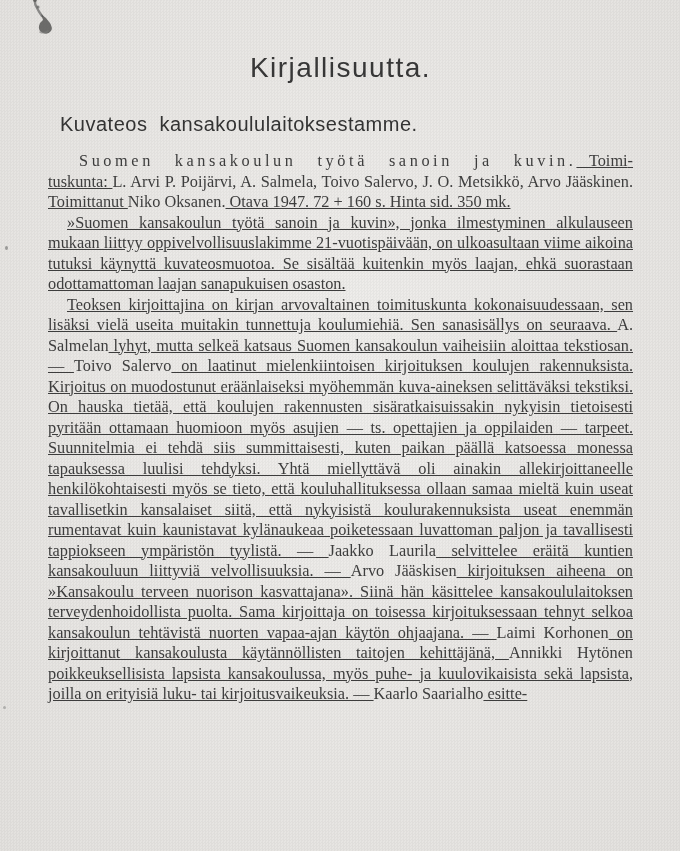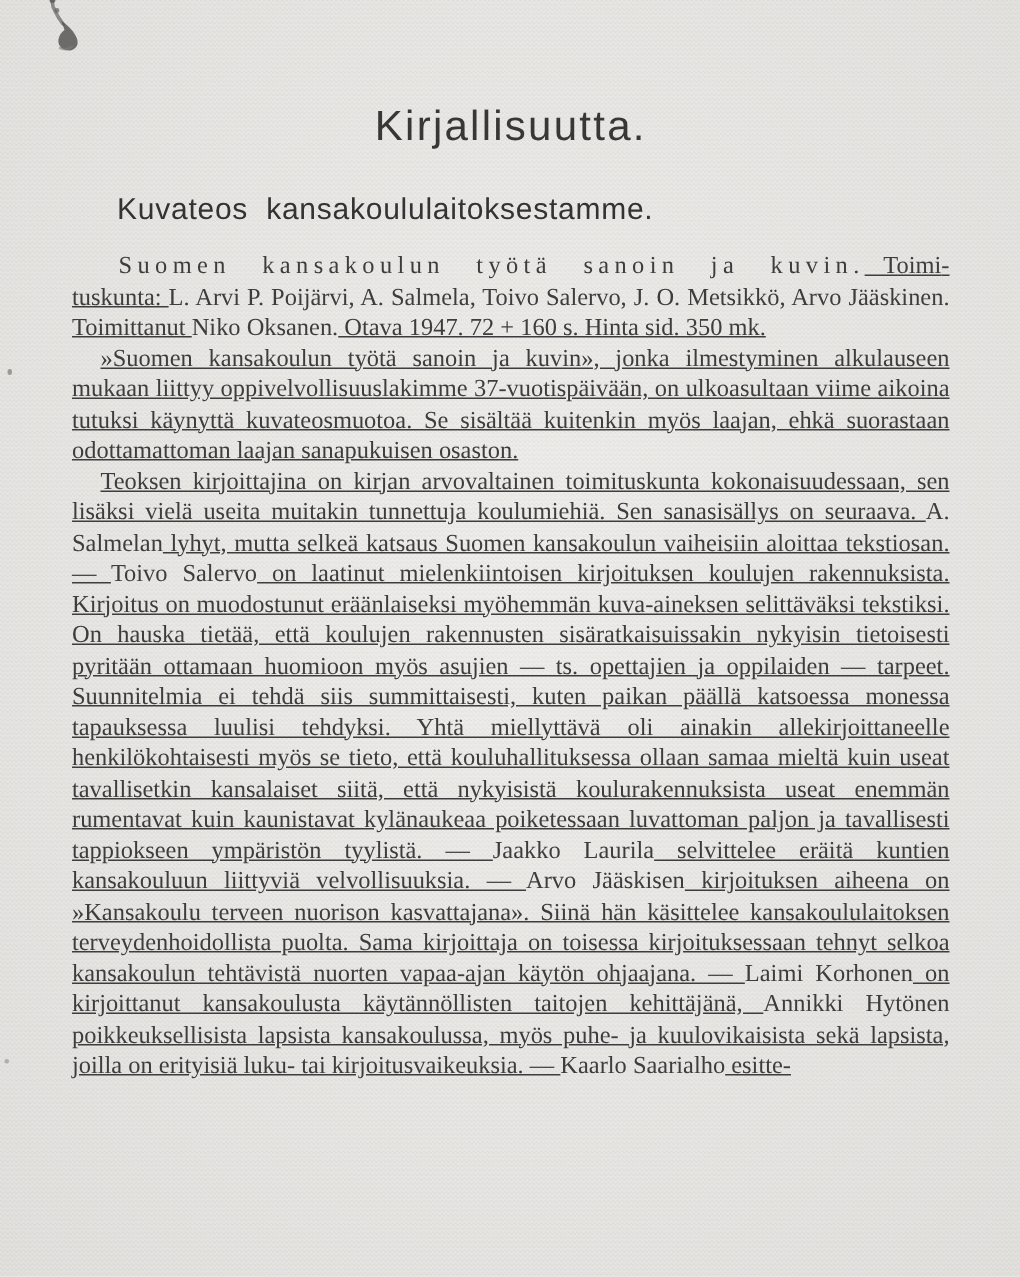--- a/index.html
+++ b/index.html
@@ -11,21 +11,21 @@
   }
   body {
     background: #e9e7e4;
     font-family: "Liberation Serif", serif;
   }
   .page {
     position: relative;
     width: 680px;
     height: 851px;
     box-sizing: border-box;
-    padding: 66px 47px 0 48px;
+    padding: 50px 47px 0 48px;
     background-color: #e9e7e4;
     background-image:
       repeating-conic-gradient(rgba(0,0,0,0.028) 0% 25%, rgba(255,255,255,0.03) 0% 50%),
       radial-gradient(ellipse at 50% 45%, rgba(255,255,255,0.25) 0%, rgba(0,0,0,0.03) 100%);
     background-size: 3px 3px, 100% 100%;
     color: #3a3a3a;
   }
   .ink-smudge {
     position: absolute;
     top: -2px;
@@ -45,21 +45,21 @@
     margin: 0;
     font-family: "Liberation Sans", sans-serif;
     font-weight: 400;
     font-size: 28px;
     line-height: 36px;
     letter-spacing: 1.5px;
     text-align: center;
     color: #373737;
   }
   h2.section-heading {
-    margin: 25px 0 0 30px;
+    margin: 25px 0 0 12px;
     font-family: "Liberation Sans", sans-serif;
     font-weight: 400;
     font-size: 20px;
     line-height: 26px;
     letter-spacing: 0.5px;
     word-spacing: 6px;
     color: #333333;
   }
   .review-body {
     margin-top: 14px;
@@ -97,17 +97,17 @@
 
   <div class="speck s1"></div>
   <div class="speck s2"></div>
 
   <h1 class="page-title">Kirjallisuutta.</h1>
 
   <h2 class="section-heading">Kuvateos kansakoululaitoksestamme.</h2>
 
   <div class="review-body">
       <p><span class="run-spaced">Suomen kansakoulun työtä sanoin ja kuvin.</span><span class="run-normal"> Toimi­tuskunta: </span><span class="run-italic">L. Arvi P. Poijärvi, A. Salmela, Toivo Salervo, J. O. Metsikkö, Arvo Jääskinen.</span><span class="run-normal"> Toimittanut </span><span class="run-italic">Niko Oksanen.</span><span class="run-normal"> Otava 1947. 72 + 160 s. Hinta sid. 350 mk.</span></p>
-      <p><span class="run-normal">»Suomen kansakoulun työtä sanoin ja kuvin», jonka ilmestyminen alku­lauseen mukaan liittyy oppivelvollisuuslakimme 37-vuotispäivään, on ulko­asultaan viime aikoina tutuksi käynyttä kuvateosmuotoa. Se sisältää kui­tenkin myös laajan, ehkä suorastaan odottamattoman laajan sanapukuisen osaston.</span></p>
+      <p><span class="run-normal">»Suomen kansakoulun työtä sanoin ja kuvin», jonka ilmestyminen alku­lauseen mukaan liittyy oppivelvollisuuslakimme 21-vuotispäivään, on ulko­asultaan viime aikoina tutuksi käynyttä kuvateosmuotoa. Se sisältää kui­tenkin myös laajan, ehkä suorastaan odottamattoman laajan sanapukuisen osaston.</span></p>
       <p><span class="run-normal">Teoksen kirjoittajina on kirjan arvovaltainen toimituskunta kokonaisuu­dessaan, sen lisäksi vielä useita muitakin tunnettuja koulumiehiä. Sen sa­nasisällys on seuraava. </span><span class="run-italic">A. Salmelan</span><span class="run-normal"> lyhyt, mutta selkeä katsaus Suomen kansakoulun vaiheisiin aloittaa tekstiosan. — </span><span class="run-italic">Toivo Salervo</span><span class="run-normal"> on laatinut mielenkiintoisen kirjoituksen koulujen rakennuksista. Kirjoitus on muo­dostunut eräänlaiseksi myöhemmän kuva-aineksen selittäväksi tekstiksi. On hauska tietää, että koulujen rakennusten sisäratkaisuissakin nykyisin tietoisesti pyritään ottamaan huomioon myös asujien — ts. opettajien ja oppilaiden — tarpeet. Suunnitelmia ei tehdä siis summittaisesti, kuten pai­kan päällä katsoessa monessa tapauksessa luulisi tehdyksi. Yhtä miellyt­tävä oli ainakin allekirjoittaneelle henkilökohtaisesti myös se tieto, että kou­luhallituksessa ollaan samaa mieltä kuin useat tavallisetkin kansalaiset siitä, että nykyisistä koulurakennuksista useat enemmän rumentavat kuin kaunistavat kylänaukeaa poiketessaan luvattoman paljon ja tavallisesti tappiokseen ympäristön tyylistä. — </span><span class="run-italic">Jaakko Laurila</span><span class="run-normal"> selvittelee eräitä kun­tien kansakouluun liittyviä velvollisuuksia. — </span><span class="run-italic">Arvo Jääskisen</span><span class="run-normal"> kirjoituksen aiheena on »Kansakoulu terveen nuorison kasvattajana». Siinä hän käsitte­lee kansakoululaitoksen terveydenhoidollista puolta. Sama kirjoittaja on toisessa kirjoituksessaan tehnyt selkoa kansakoulun tehtävistä nuorten va­paa-ajan käytön ohjaajana. — </span><span class="run-italic">Laimi Korhonen</span><span class="run-normal"> on kirjoittanut kansakou­lusta käytännöllisten taitojen kehittäjänä, </span><span class="run-italic">Annikki Hytönen</span><span class="run-normal"> poikkeuksel­lisista lapsista kansakoulussa, myös puhe- ja kuulovikaisista sekä lapsista, joilla on erityisiä luku- tai kirjoitusvaikeuksia. — </span><span class="run-italic">Kaarlo Saarialho</span><span class="run-normal"> esitte-</span></p>
     </div>
 
 </div>
 
 </body></html>

